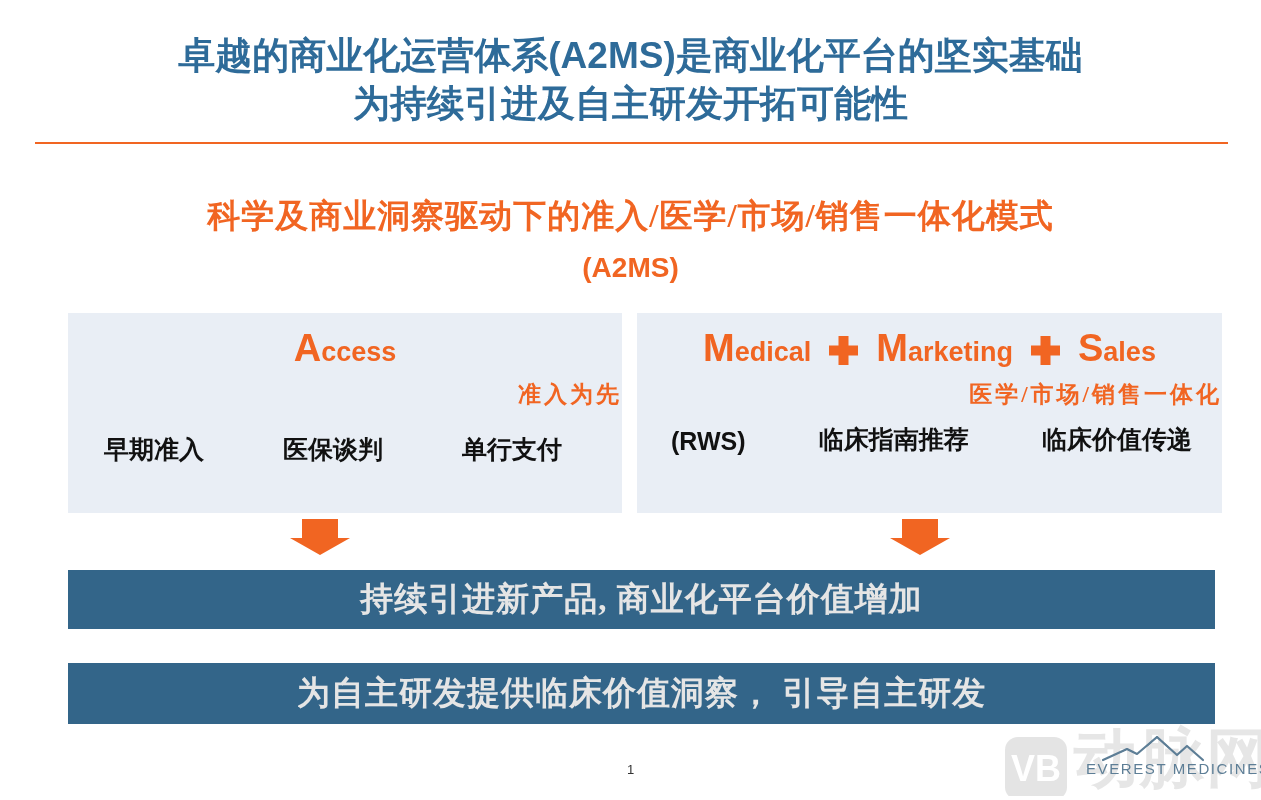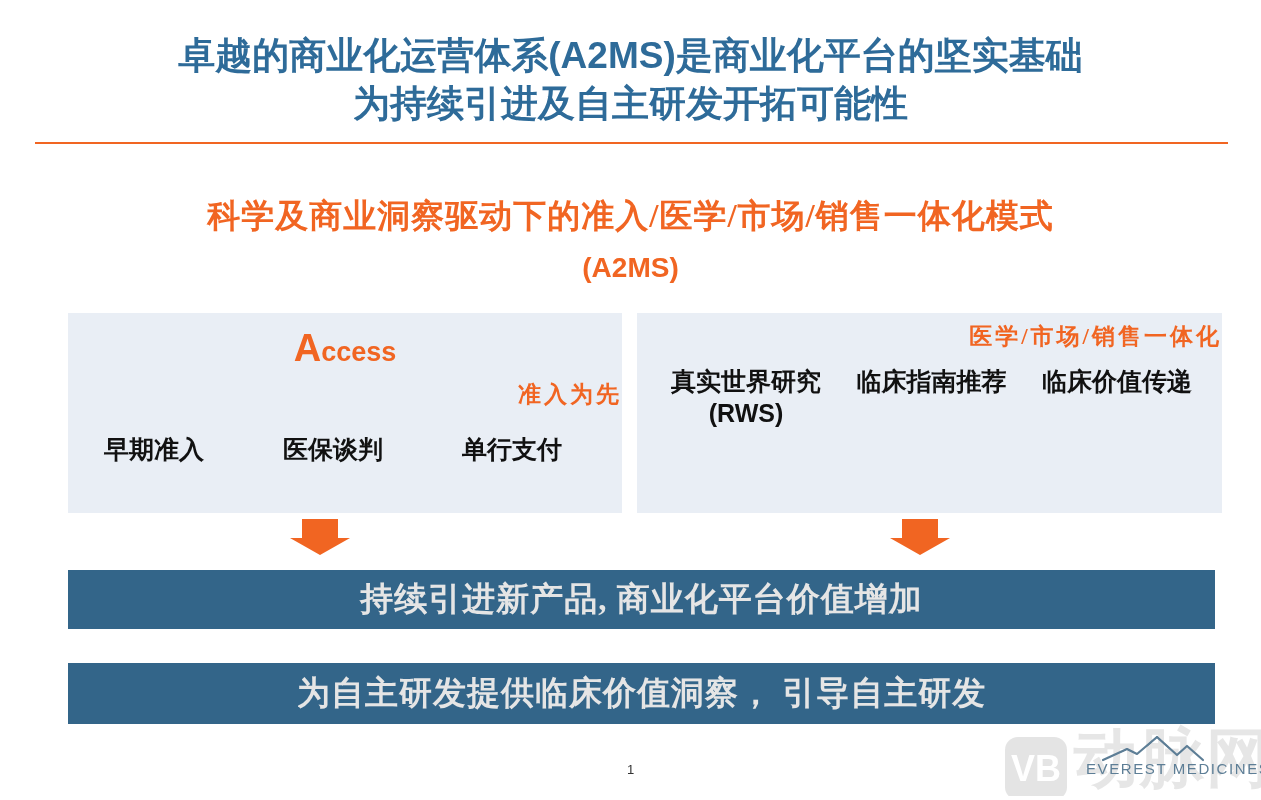--- a/index.html
+++ b/index.html
@@ -134,23 +134,34 @@
     </div>
     <div class="box-sub">准入为先</div>
     <div class="box-items">
       <span class="box-item">早期准入</span>
       <span class="box-item">医保谈判</span>
       <span class="box-item">单行支付</span>
     </div>
   </section>
 
   <section class="info-box mms-box">
+    <div class="box-title">
+      <span><span class="big">M</span><span>edical</span></span>
+      <svg class="plus-icon" width="29" height="29" viewBox="0 0 29 29">
+          <path d="M9.5,0 h10 v9.5 h9.5 v10 h-9.5 v9.5 h-10 v-9.5 H0 v-10 h9.5 z" fill="#F16522"></path>
+        </svg>
+      <span><span class="big">M</span><span>arketing</span></span>
+      <svg class="plus-icon" width="29" height="29" viewBox="0 0 29 29">
+          <path d="M9.5,0 h10 v9.5 h9.5 v10 h-9.5 v9.5 h-10 v-9.5 H0 v-10 h9.5 z" fill="#F16522"></path>
+        </svg>
+      <span><span class="big">S</span><span>ales</span></span>
+    </div>
     <div class="box-sub">医学/市场/销售一体化</div>
     <div class="box-items">
-      <span class="box-item"><span>真实世界研究</span><span class="item-sub">(RWS)</span></span>
+      <span class="box-item"><span class="item-sub">(RWS)</span></span>
       <span class="box-item">临床指南推荐</span>
       <span class="box-item">临床价值传递</span>
     </div>
   </section>
 
   <svg class="down-arrow down-arrow-left" viewBox="0 0 60 36">
       <path d="M12,0 h36 v19 h12 L30,36 L0,19 h12 z" fill="#F16522"></path>
     </svg>
   <svg class="down-arrow down-arrow-right" viewBox="0 0 60 36">
       <path d="M12,0 h36 v19 h12 L30,36 L0,19 h12 z" fill="#F16522"></path>

